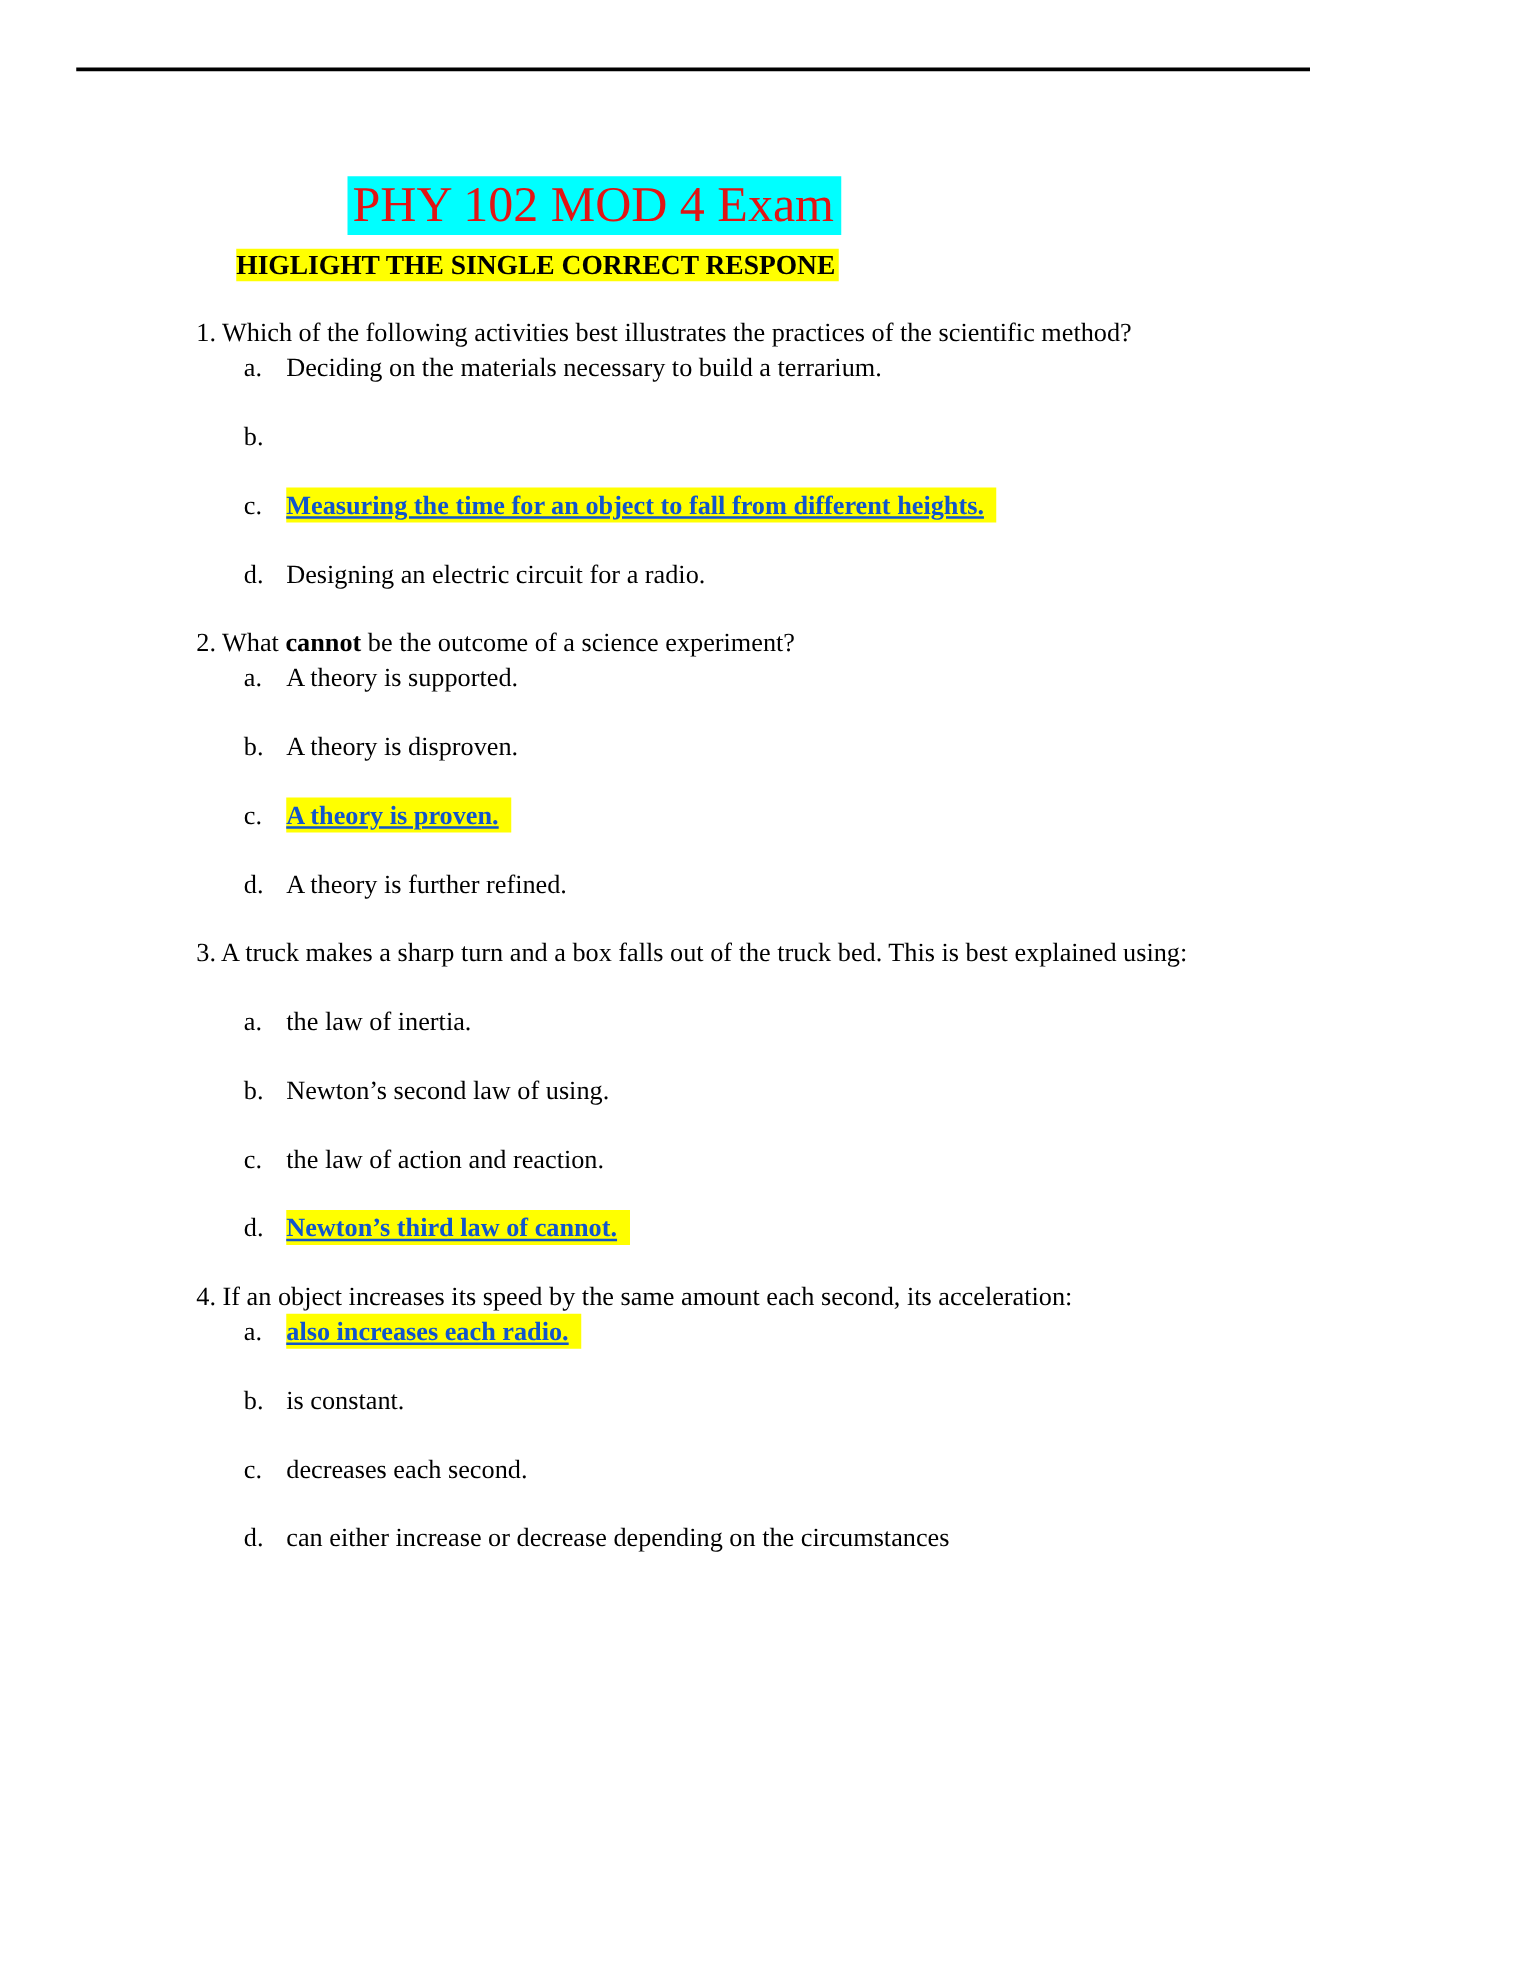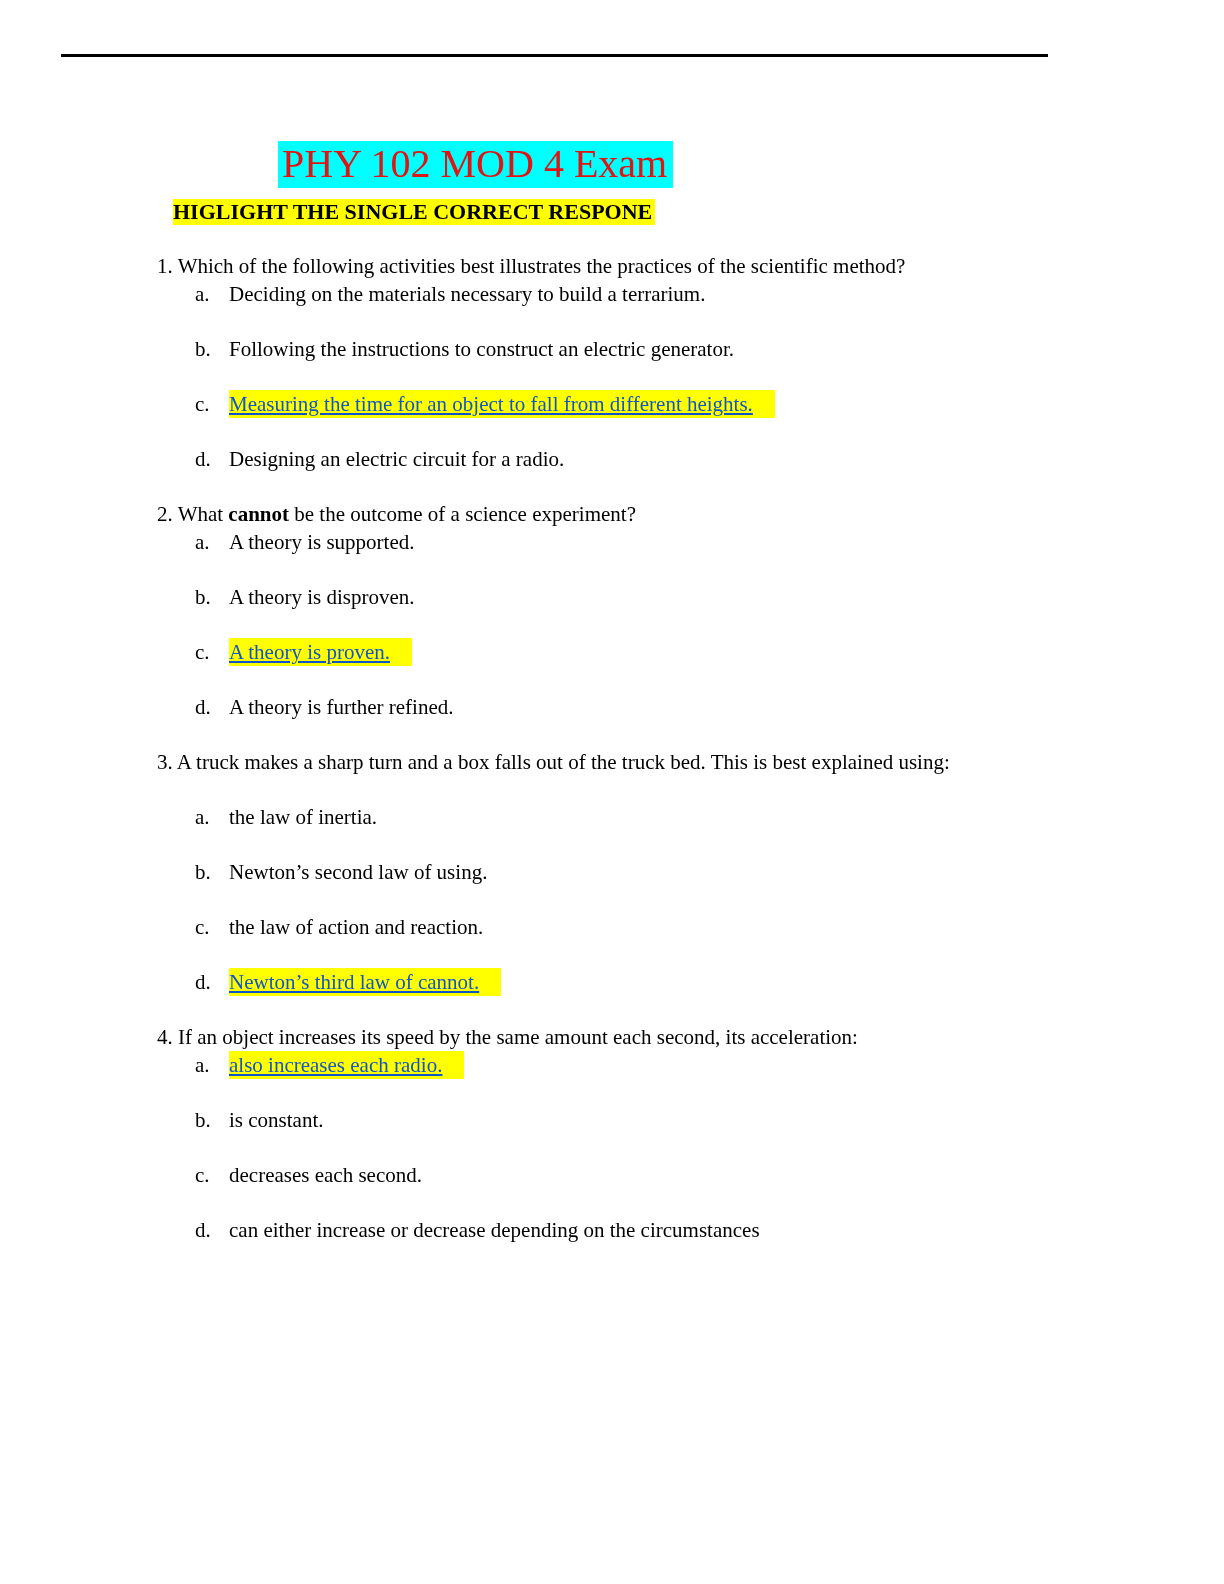--- a/index.html
+++ b/index.html
@@ -44,21 +44,21 @@
     font-size: 40px;
     font-weight: normal;
     line-height: 52px;
   }
   .title-hl {
     background: var(--title-highlight, #00ffff);
     color: var(--title-text, #e11414);
     padding: 0 6px 2px 4px;
   }
   .subtitle {
-    margin: 0 0 27px 0;
+    margin: 0 0 27px 16px;
     font-size: 22px;
     font-weight: bold;
     line-height: 27px;
     padding-left: 31px;
   }
   .subtitle-hl {
     background: var(--instructions-highlight, #ffff00);
     padding: 0 3px 1px 0;
   }
   .question {
@@ -79,21 +79,22 @@
     line-height: 28px;
   }
   .letter {
     width: 34px;
     flex-shrink: 0;
   }
   .opt-text.hl {
     background: var(--answer-highlight, #ffff00);
     color: var(--answer-link-blue, #1155cc);
     text-decoration: underline;
-    padding-right: 22px;
+    padding-right: 10px;
+    font-weight: bold;
   }
 </style>
 </head>
 <body>
 
 <div class="page">
   <div class="top-rule"></div>
   <div class="content">
 
     <h1 class="title"><span class="title-hl">PHY 102 MOD 4 Exam</span></h1>
@@ -102,21 +103,20 @@
 
     <section class="question">
       <p class="q-text"><span>1.</span> <span>Which of the following activities best illustrates the practices of the scientific method?</span></p>
       <div class="options">
         <div class="option">
           <span class="letter">a.</span>
           <span class="opt-text">Deciding on the materials necessary to build a terrarium.</span>
         </div>
         <div class="option">
           <span class="letter">b.</span>
-          <span class="opt-text">Following the instructions to construct an electric generator.</span>
         </div>
         <div class="option">
           <span class="letter">c.</span>
           <span class="opt-text hl">Measuring the time for an object to fall from different heights.</span>
         </div>
         <div class="option">
           <span class="letter">d.</span>
           <span class="opt-text">Designing an electric circuit for a radio.</span>
         </div>
       </div>

